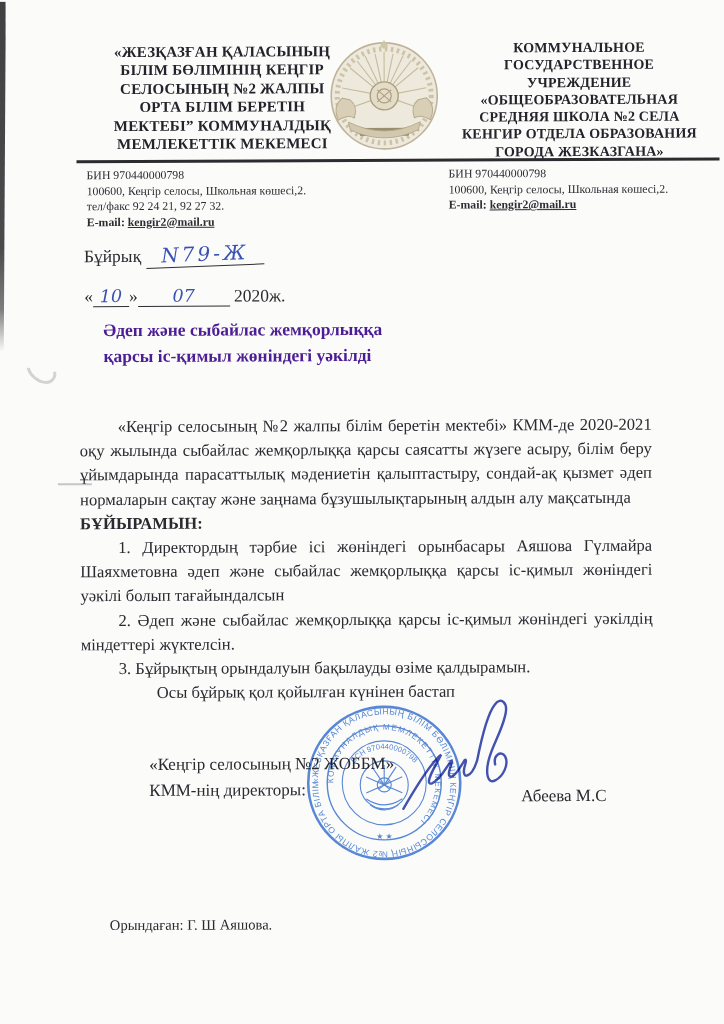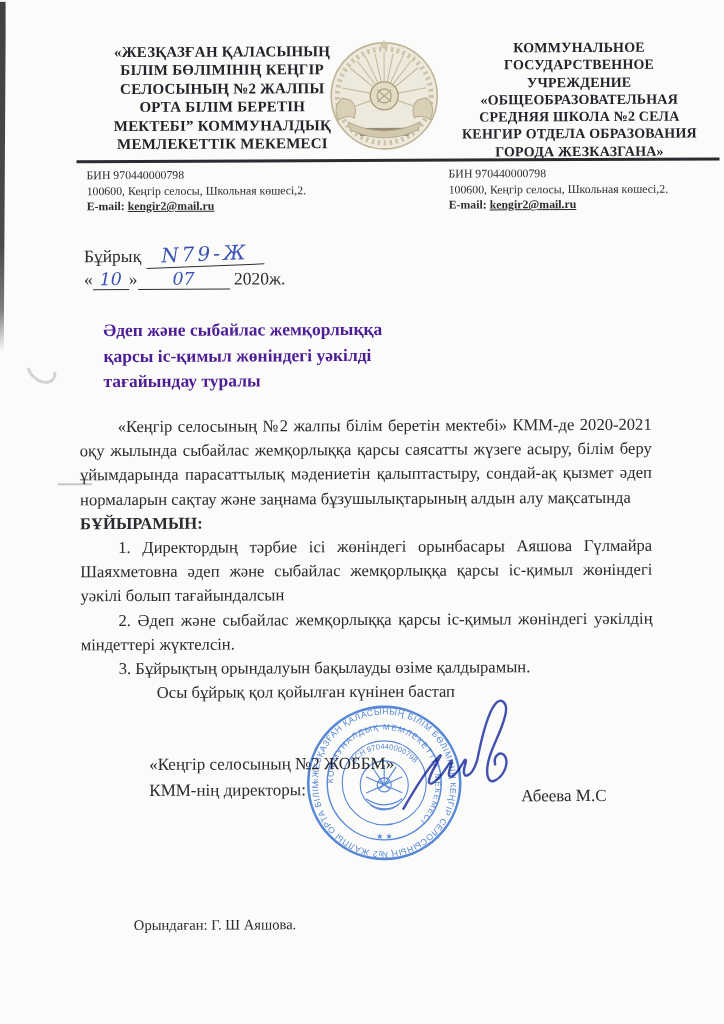--- a/index.html
+++ b/index.html
@@ -30,37 +30,37 @@
   .contact.cl{left:88px;} .contact.cr{left:450px;}
   .contact .em{font-weight:bold;}
   .contact .em u{text-decoration:underline;}
 
   
   .order{position:absolute;left:85px;top:241px;font-size:17.5px;color:#2b2b32;}
   .order .row{height:27px;}
   .uline{display:inline-block;border-bottom:1.6px solid #2e2e34;text-align:center;vertical-align:bottom;}
   .hand{font-family:"DejaVu Serif", serif;font-style:italic;color:#3a52b4;}
   .hand-num{font-size:20px;letter-spacing:3px;transform:rotate(-2deg);}
-  .w110{width:118px;} .w38{width:36px;} .w92{width:92px;}
+  .w110{width:118px;} .w38{width:36px;margin-top:17px;} .w92{width:92px;}
 
   
   .subject{position:absolute;left:104px;top:317px;font-weight:bold;font-size:17.5px;line-height:25.5px;color:#4c1d95;}
   .bodycol{position:absolute;left:80px;top:414px;width:572px;font-size:16.6px;line-height:24.2px;
     text-align:justify;color:#2a2a31;}
   .bodycol p{margin:0;text-indent:38px;}
   .resolve{font-weight:bold;text-indent:0 !important;text-align:left;}
   .closing{text-indent:76px !important;text-align:left;}
 
   
   .sig-org{position:absolute;left:148px;top:751px;font-size:17px;line-height:26px;color:#2a2a31;}
   .sig-name{position:absolute;left:520px;top:787px;font-size:17px;color:#2a2a31;}
   .stamp{position:absolute;left:303px;top:703px;width:160px;height:160px;mix-blend-mode:multiply;opacity:.93;}
   .signature{position:absolute;left:396px;top:693px;width:128px;height:128px;mix-blend-mode:multiply;}
 
-  .footer{position:absolute;left:108px;top:916px;font-size:14.6px;color:#2b2b32;margin-left:24px;}
+  .footer{position:absolute;left:108px;top:916px;font-size:14.6px;color:#2b2b32;}
 </style>
 </head>
 <body>
 
 <div class="scan">
 
   <div class="edge-band"></div>
   <div class="crescent"></div>
   <div class="dash-artifact"></div>
 
@@ -112,20 +112,21 @@
     <div>СРЕДНЯЯ ШКОЛА №2 СЕЛА</div>
     <div>КЕНГИР ОТДЕЛА ОБРАЗОВАНИЯ</div>
     <div>ГОРОДА ЖЕЗКАЗГАНА»</div>
   </div>
 
   <div class="rule"></div>
 
   <div class="contact cl">
     <div>БИН 970440000798</div>
     <div>100600,  Кеңгір селосы, Школьная көшесі,2.</div>
+    <div>тел/факс  92 24 21,  92 27 32.</div>
     <div class="em"><span>E-mail:</span> <u>kengir2@mail.ru</u></div>
   </div>
   <div class="contact cr">
     <div>БИН 970440000798</div>
     <div>100600,  Кеңгір селосы, Школьная көшесі,2.</div>
     <div class="em"><span>E-mail:</span> <u>kengir2@mail.ru</u></div>
   </div>
 
   <div class="order">
     <div class="row">
@@ -134,21 +135,20 @@
     </div>
     <div class="row">
       <span>«</span><span class="uline w38 hand">10</span><span>»</span><span class="uline w92 hand">07</span>
       <span>2020ж.</span>
     </div>
   </div>
 
   <div class="subject">
     <div>Әдеп және сыбайлас  жемқорлыққа</div>
     <div>қарсы іс-қимыл жөніндегі уәкілді</div>
-    <div>тағайындау туралы</div>
   </div>
 
   <div class="bodycol">
     <p>«Кеңгір селосының №2 жалпы білім беретін мектебі» КММ-де 2020-2021 оқу жылында  сыбайлас жемқорлыққа қарсы саясатты жүзеге асыру, білім беру ұйымдарында парасаттылық мәдениетін қалыптастыру, сондай-ақ қызмет әдеп нормаларын сақтау және заңнама бұзушылықтарының алдын алу мақсатында</p>
     <p class="resolve">БҰЙЫРАМЫН:</p>
     <p>1. Директордың тәрбие ісі жөніндегі орынбасары Аяшова Гүлмайра Шаяхметовна әдеп және сыбайлас жемқорлыққа қарсы іс-қимыл жөніндегі уәкілі болып тағайындалсын</p>
     <p>2. Әдеп  және  сыбайлас  жемқорлыққа  қарсы  іс-қимыл  жөніндегі уәкілдің міндеттері  жүктелсін.</p>
     <p>3. Бұйрықтың орындалуын бақылауды өзіме қалдырамын.</p>
     <p class="closing">Осы бұйрық қол қойылған күнінен бастап</p>
   </div>

